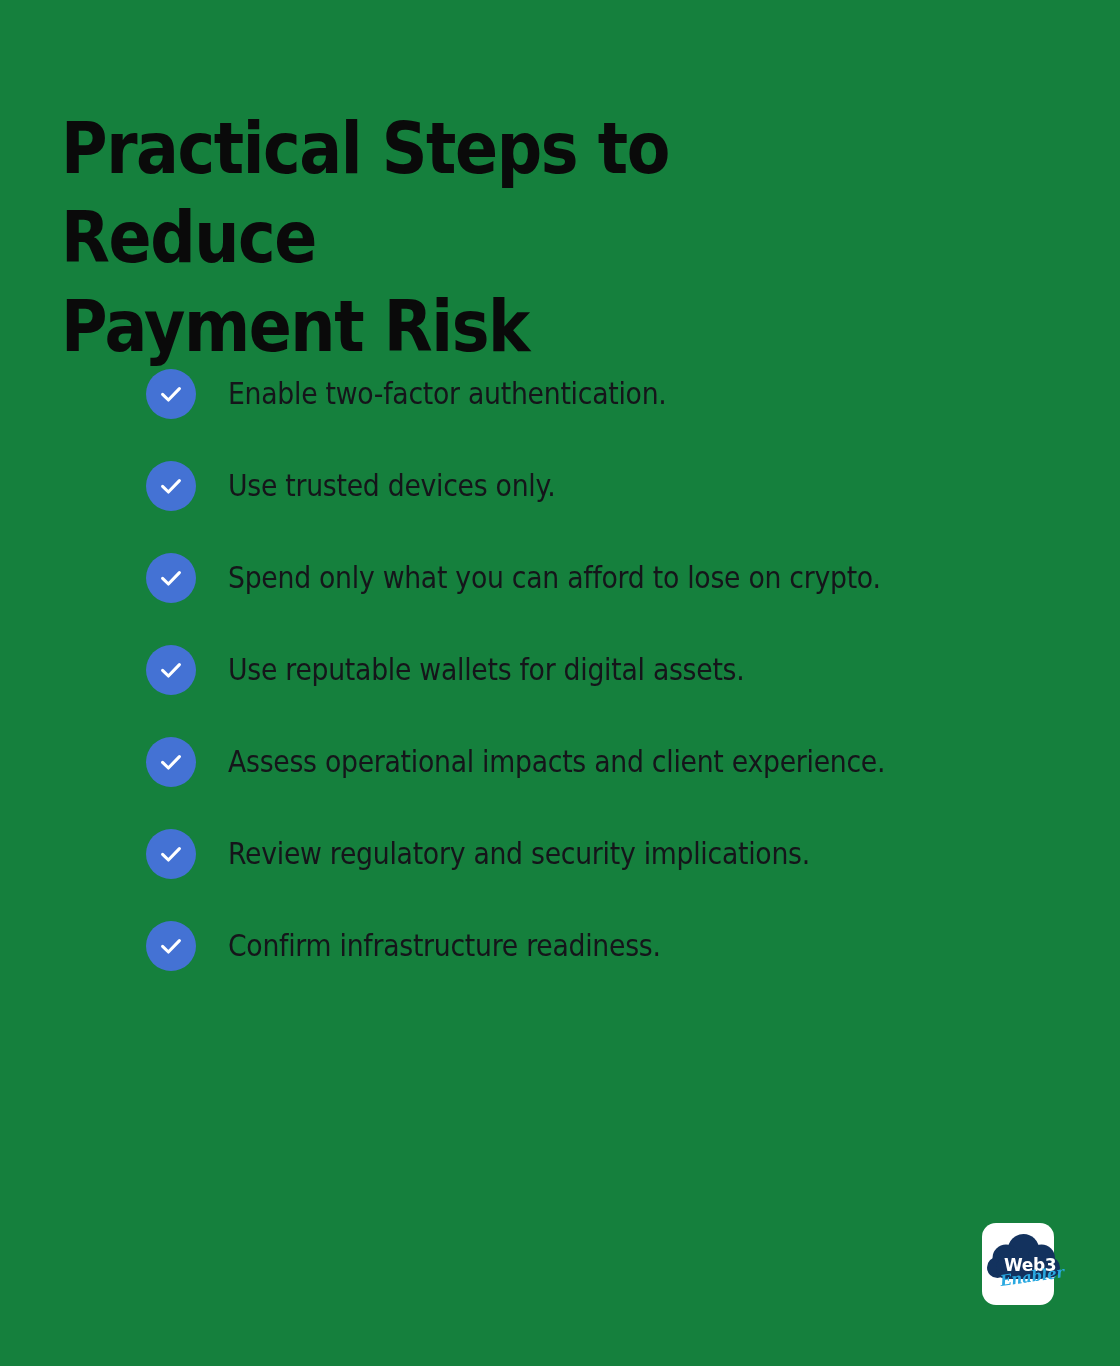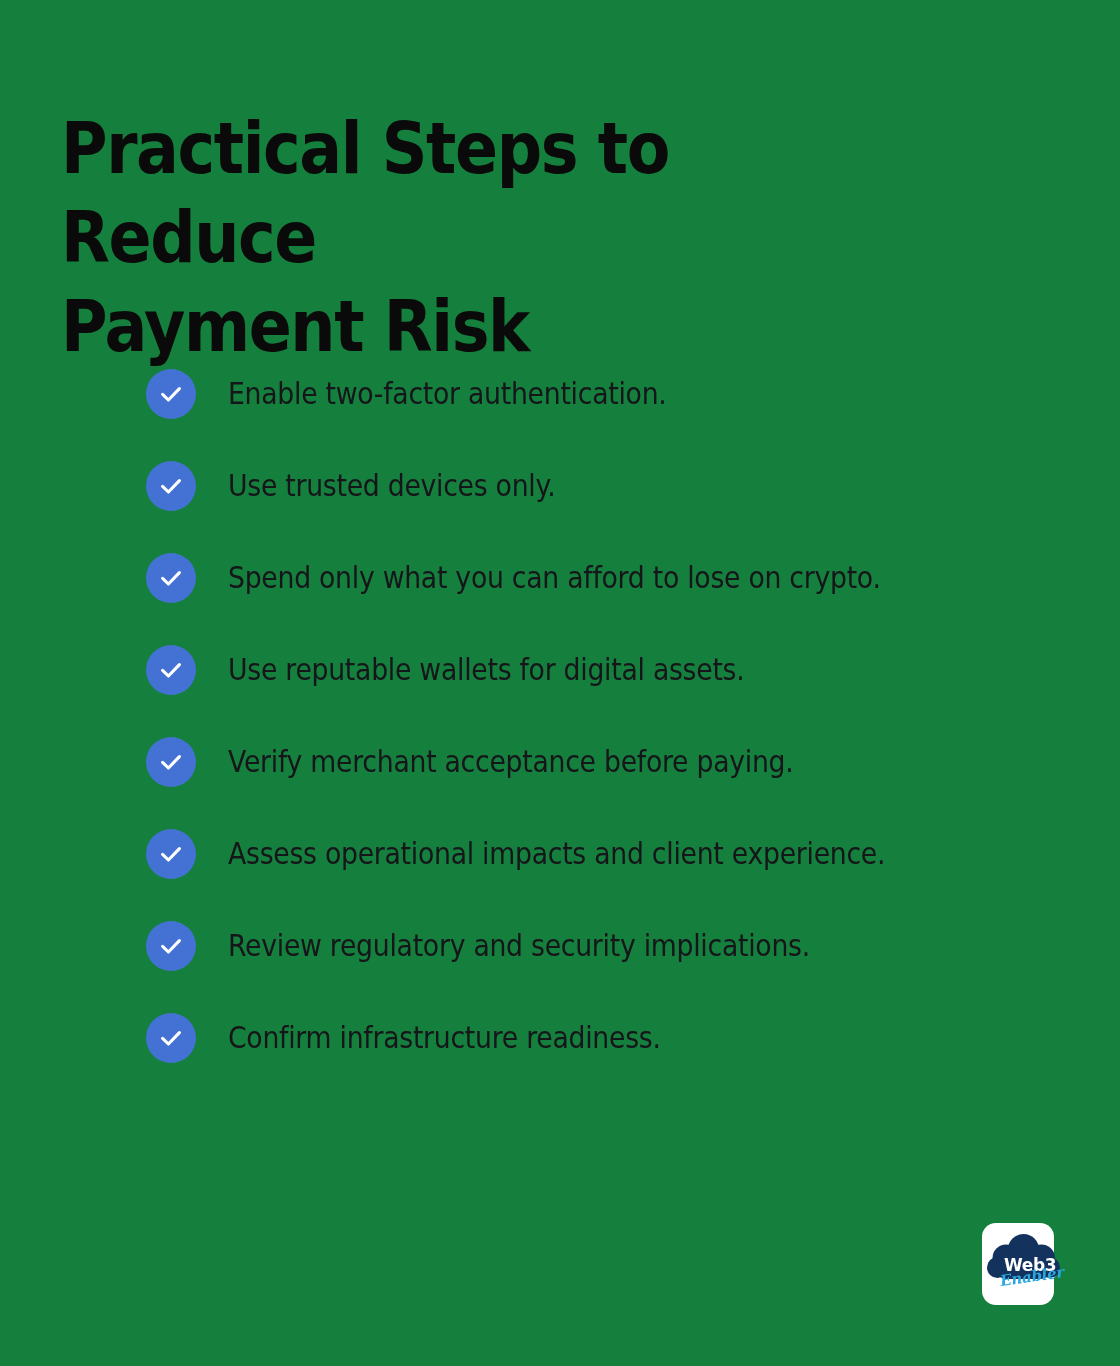--- a/index.html
+++ b/index.html
@@ -162,28 +162,20 @@
 
     <li class="check-item">
       <span class="check-badge">
         <svg viewBox="0 0 28 28" aria-hidden="true">
           <path d="M5.6 14.4 L11.4 20.0 L22.4 8.6" fill="none" stroke="#ffffff" stroke-width="3.1" stroke-linecap="round" stroke-linejoin="round"></path>
         </svg>
       </span>
       <span class="check-text">Use reputable wallets for digital assets.</span>
     </li>
 
-    <li class="check-item">
-      <span class="check-badge">
-        <svg viewBox="0 0 28 28" aria-hidden="true">
-          <path d="M5.6 14.4 L11.4 20.0 L22.4 8.6" fill="none" stroke="#ffffff" stroke-width="3.1" stroke-linecap="round" stroke-linejoin="round"></path>
-        </svg>
-      </span>
-      <span class="check-text">Verify merchant acceptance before paying.</span>
-    </li>
 
     <li class="check-item">
       <span class="check-badge">
         <svg viewBox="0 0 28 28" aria-hidden="true">
           <path d="M5.6 14.4 L11.4 20.0 L22.4 8.6" fill="none" stroke="#ffffff" stroke-width="3.1" stroke-linecap="round" stroke-linejoin="round"></path>
         </svg>
       </span>
       <span class="check-text">Assess operational impacts and client experience.</span>
     </li>
 

